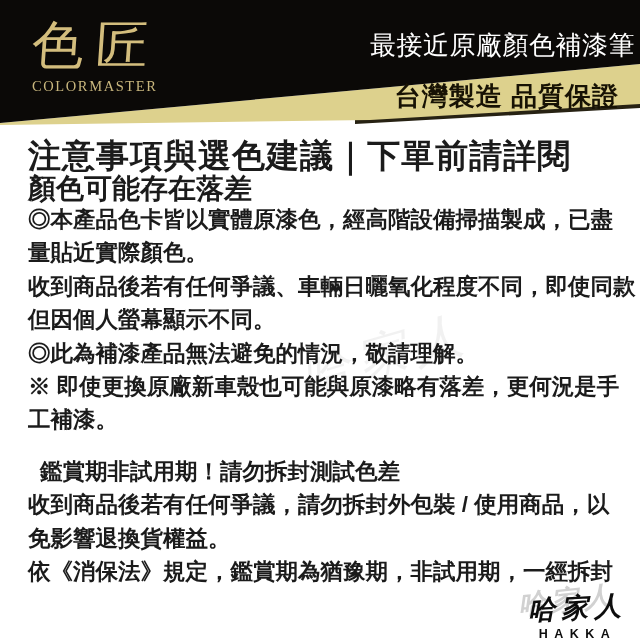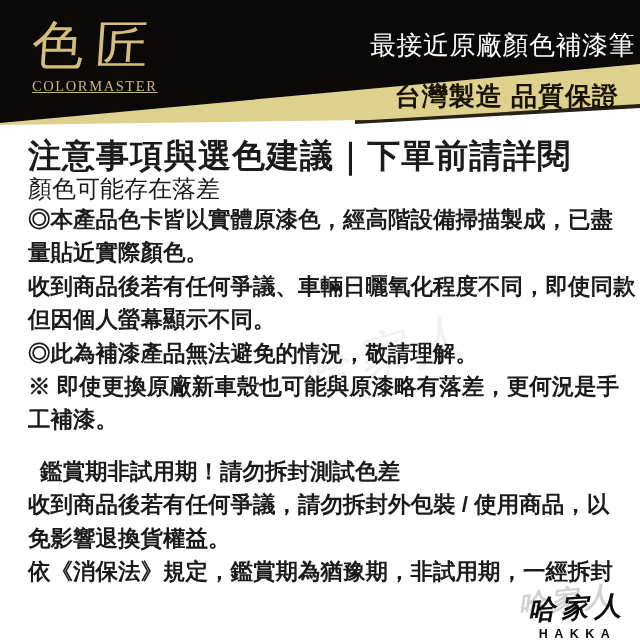--- a/index.html
+++ b/index.html
@@ -24,35 +24,35 @@
     clip-path:polygon(0 0,640px 0,640px 64px,0 123px);
   }
   
   .brand{position:absolute;left:32px;top:16px;}
   .brand-zh{
     font-family:"DejaVu Serif",serif;font-size:52px;line-height:58px;
     color:#d3bd7d;letter-spacing:12px;font-weight:400;transform:skewX(-4deg);
   }
   .brand-en{
     font-family:"Liberation Serif",serif;font-size:14.5px;line-height:16px;
-    color:#c9b77e;letter-spacing:1.6px;margin-top:4px;text-decoration:underline;
+    color:#c9b77e;letter-spacing:1.6px;margin-top:4px;
   }
   
   .tagline{
     position:absolute;right:5px;top:28px;color:#ffffff;
     font-size:26px;font-weight:400;letter-spacing:0.5px;white-space:nowrap;
   }
   .made-in{
     position:absolute;right:21px;top:79px;color:#171204;
     font-size:26px;font-weight:800;letter-spacing:1px;white-space:nowrap;margin-left:24px;
   }
   
   .main{position:absolute;left:28px;top:136px;width:588px;color:#1b1b1b;}
   .t1{font-size:33px;line-height:39px;font-weight:800;letter-spacing:1px;white-space:nowrap;}
-  .t2{font-size:24px;line-height:28px;font-weight:400;}
+  .t2{font-size:28px;line-height:28px;font-weight:700;}
   .l{font-size:22.5px;line-height:33.4px;font-weight:700;white-space:nowrap;}
   .gap{margin-top:18px;margin-left:12px;}
   
   .wm-center{
     position:absolute;left:298px;top:322px;font-family:"DejaVu Serif",serif;
     font-style:italic;font-size:50px;letter-spacing:8px;color:#000;opacity:0.05;
     transform:rotate(-16deg);pointer-events:none;
   }
   .hakka{position:absolute;right:13px;top:590px;text-align:center;}
   .hakka-ghost{

